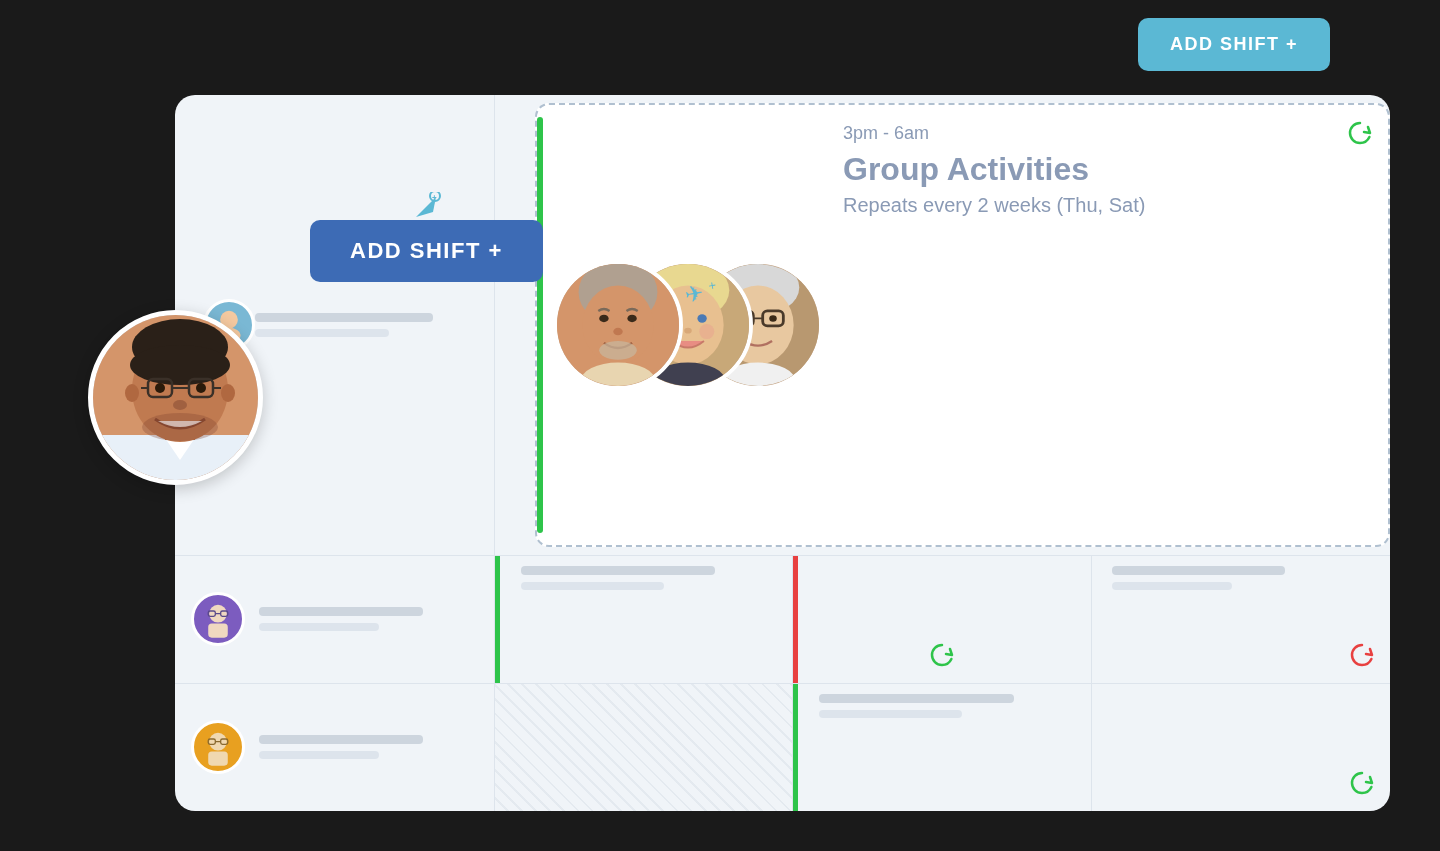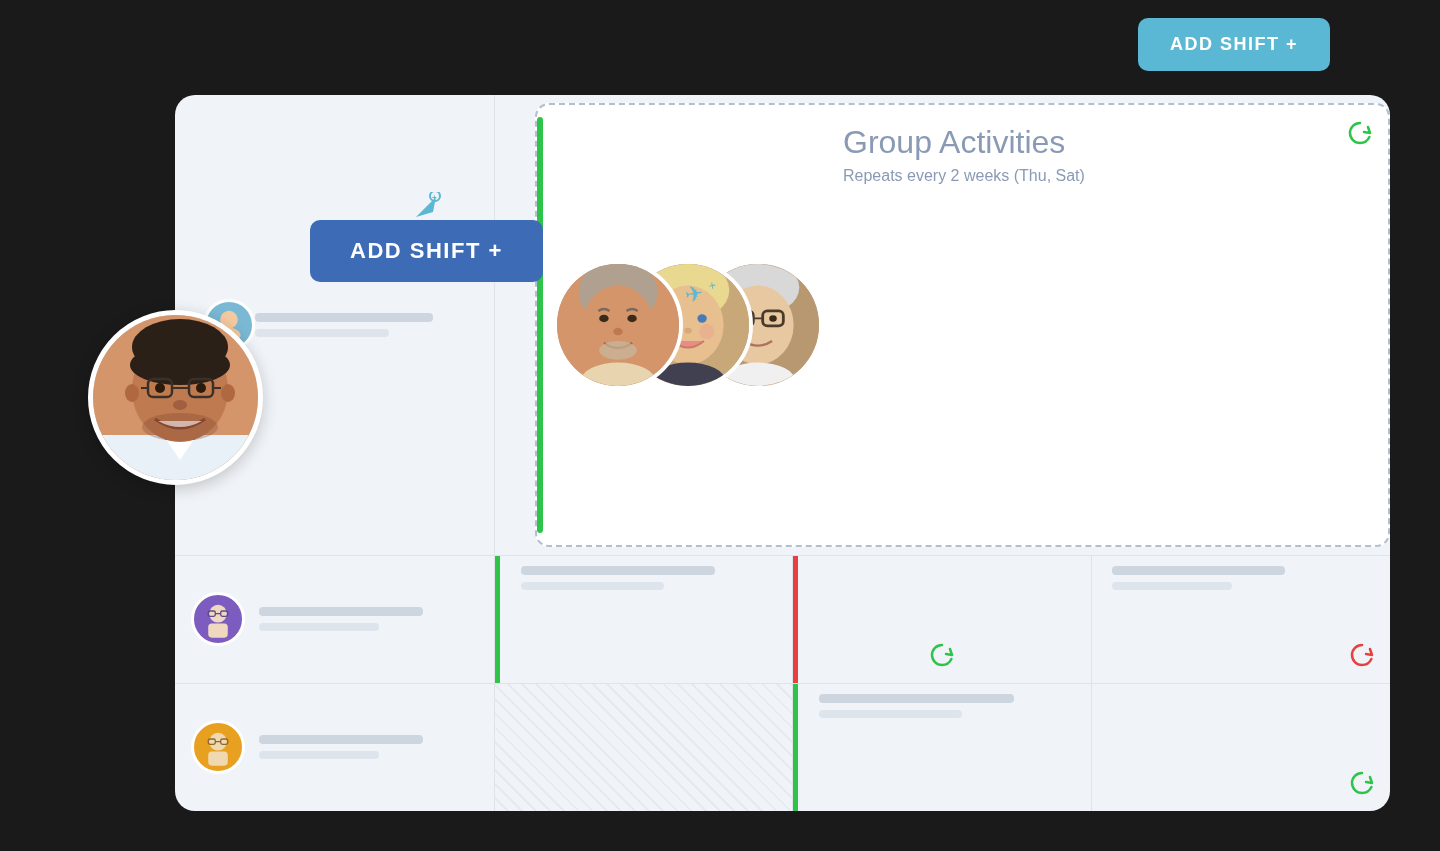--- a/index.html
+++ b/index.html
@@ -132,33 +132,33 @@
 
     .popup-time {
       color: #8a9ab5;
       font-size: 18px;
       font-weight: 500;
     }
 
     .popup-title {
       color: #8a9ab5;
       font-size: 32px;
-      font-weight: 400;
+      font-weight: 700;
       line-height: 1.2;
     }
 
     .popup-clients {
       color: #8a9ab5;
       font-size: 28px;
       font-weight: 600;
     }
 
     .popup-repeat {
       color: #8a9ab5;
-      font-size: 16px;
+      font-size: 20px;
     }
 
     .popup-refresh {
       position: absolute;
       top: 14px;
       right: 14px;
     }
 
     
     .popup-green-strip {
@@ -407,20 +407,21 @@
                 <ellipse cx="81" cy="58" rx="4" ry="3.5" fill="#3a2a18"></ellipse>
 
                 <path d="M50 82 Q65 92 80 82" stroke="#b07060" stroke-width="2.5" fill="none"></path>
 
                 <ellipse cx="65" cy="125" rx="40" ry="20" fill="#f0f0f0"></ellipse>
               </svg>
             </div>
           </div>
 
           <div class="popup-info">
+            <span class="popup-time">3pm - 6am</span>
             <span class="popup-title">Group Activities</span>
             <span class="popup-repeat">Repeats every 2 weeks (Thu, Sat)</span>
           </div>
 
           <div class="popup-refresh">
             <svg class="refresh-svg" viewBox="0 0 28 28" fill="none">
               <path d="M14 4 C8.5 4 4 8.5 4 14 C4 19.5 8.5 24 14 24 C18.2 24 21.8 21.5 23.4 18" stroke="#2ec44a" stroke-width="2.5" stroke-linecap="round" fill="none"></path>
               <path d="M22 8 L24 14 L18 13" stroke="#2ec44a" stroke-width="2.5" stroke-linecap="round" stroke-linejoin="round" fill="none"></path>
             </svg>
           </div>

